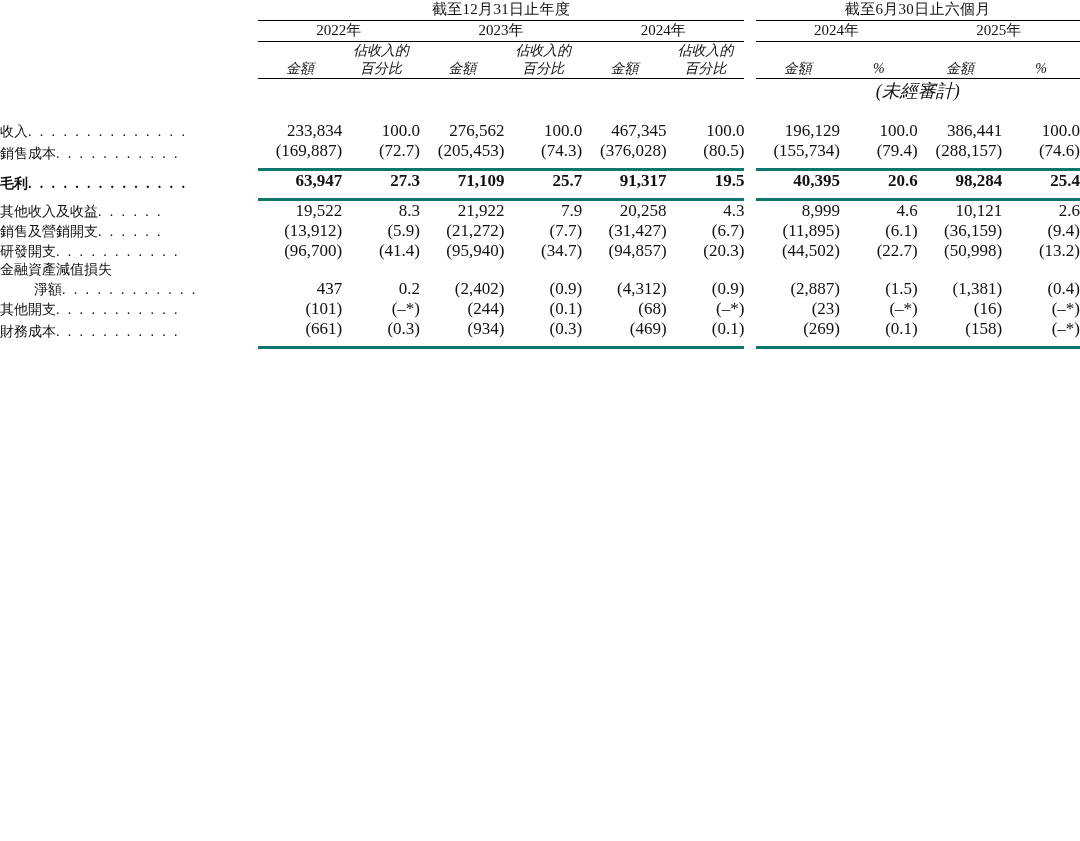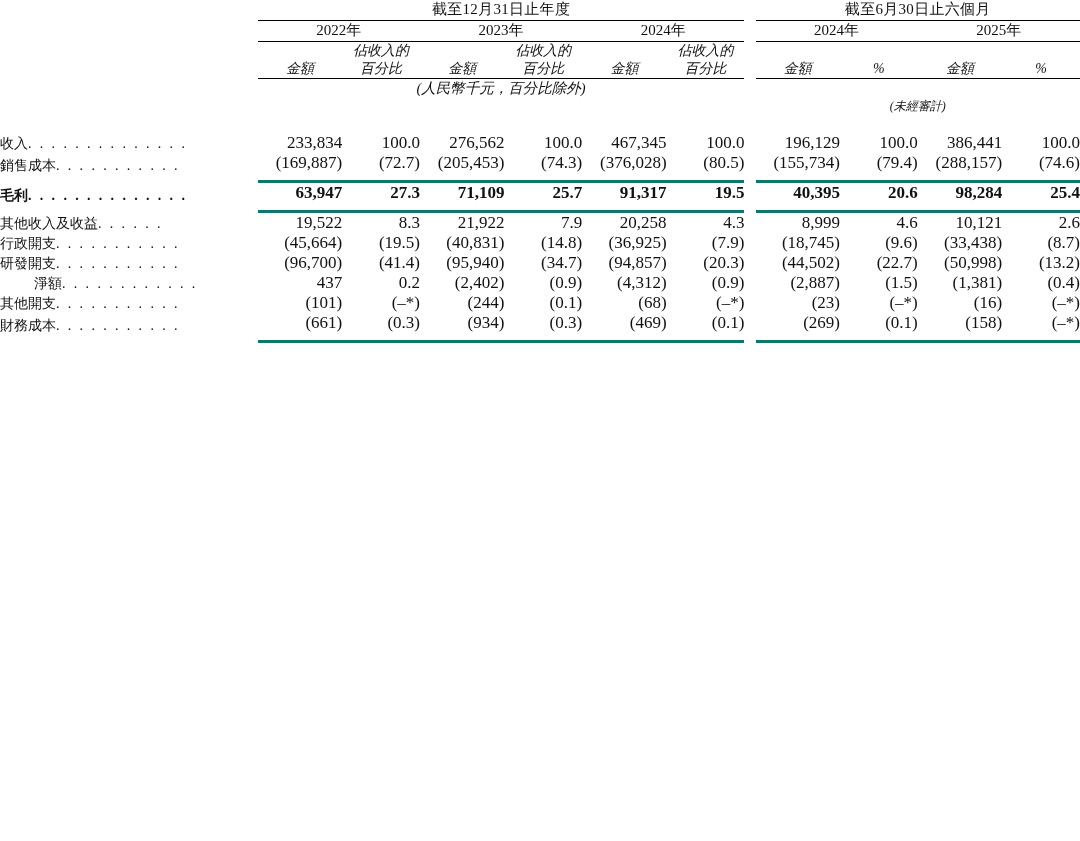--- a/index.html
+++ b/index.html
@@ -66,21 +66,21 @@
   .note-italic {
     text-align: center;
     font-style: italic;
     font-size: 14.5px;
     padding-top: 10px;
     padding-bottom: 2px;
   }
   .note-italic2 {
     text-align: center;
     font-style: italic;
-    font-size: 12px;
+    font-size: 18px;
     padding-top: 8px;
     padding-bottom: 2px;
   }
 
   td.label {
     font-size: 14px;
     text-align: left;
     white-space: nowrap;
     padding-top: 10px;
     padding-bottom: 3px;
@@ -189,26 +189,20 @@
       <td></td>
       <td></td>
       <td></td>
       <td style="border-bottom:none"></td>
       <td></td>
       <td></td>
       <td></td>
       <td></td>
     </tr>
 
-    <tr>
-      <td></td>
-      <td class="note-italic" colspan="6">(人民幣千元，百分比除外)</td>
-      <td></td>
-      <td colspan="4"></td>
-    </tr>
     <tr>
       <td></td>
       <td colspan="6"></td>
       <td></td>
       <td class="note-italic2" colspan="4">(未經審計)</td>
     </tr>
 
     <tr class="spacer-row">
           <td colspan="12"></td>
         </tr>
@@ -266,51 +260,65 @@
       <td class="num">7.9</td>
       <td class="num">20,258</td>
       <td class="num">4.3</td>
       <td></td>
       <td class="num">8,999</td>
       <td class="num">4.6</td>
       <td class="num">10,121</td>
       <td class="num">2.6</td>
     </tr>
 
-
-    <tr>
-      <td class="label"><span>行政開支</span><span class="dots">. . . . . . . . . . .</span></td>
-      <td class="num">(45,664)</td>
-      <td class="num">(19.5)</td>
-      <td class="num">(40,831)</td>
-      <td class="num">(14.8)</td>
-      <td class="num">(36,925)</td>
-      <td class="num">(7.9)</td>
-      <td></td>
-      <td class="num">(18,745)</td>
-      <td class="num">(9.6)</td>
-      <td class="num">(33,438)</td>
-      <td class="num">(8.7)</td>
-    </tr>
+    <tr>
+      <td class="label"><span>銷售及營銷開支</span><span class="dots">. . . . . .</span></td>
+      <td class="num">(13,912)</td>
+      <td class="num">(5.9)</td>
+      <td class="num">(21,272)</td>
+      <td class="num">(7.7)</td>
+      <td class="num">(31,427)</td>
+      <td class="num">(6.7)</td>
+      <td></td>
+      <td class="num">(11,895)</td>
+      <td class="num">(6.1)</td>
+      <td class="num">(36,159)</td>
+      <td class="num">(9.4)</td>
+    </tr>
+
 
     <tr>
       <td class="label"><span>研發開支</span><span class="dots">. . . . . . . . . . .</span></td>
       <td class="num">(96,700)</td>
       <td class="num">(41.4)</td>
       <td class="num">(95,940)</td>
       <td class="num">(34.7)</td>
       <td class="num">(94,857)</td>
       <td class="num">(20.3)</td>
       <td></td>
       <td class="num">(44,502)</td>
       <td class="num">(22.7)</td>
       <td class="num">(50,998)</td>
       <td class="num">(13.2)</td>
     </tr>
 
+    <tr>
+      <td class="label"><span>金融資產減值損失</span><span class="dots"></span></td>
+      <td class="num"></td>
+      <td class="num"></td>
+      <td class="num"></td>
+      <td class="num"></td>
+      <td class="num"></td>
+      <td class="num"></td>
+      <td></td>
+      <td class="num"></td>
+      <td class="num"></td>
+      <td class="num"></td>
+      <td class="num"></td>
+    </tr>
 
     <tr>
       <td class="label indent"><span>淨額</span><span class="dots">. . . . . . . . . . . .</span></td>
       <td class="num">437</td>
       <td class="num">0.2</td>
       <td class="num">(2,402)</td>
       <td class="num">(0.9)</td>
       <td class="num">(4,312)</td>
       <td class="num">(0.9)</td>
       <td></td>

